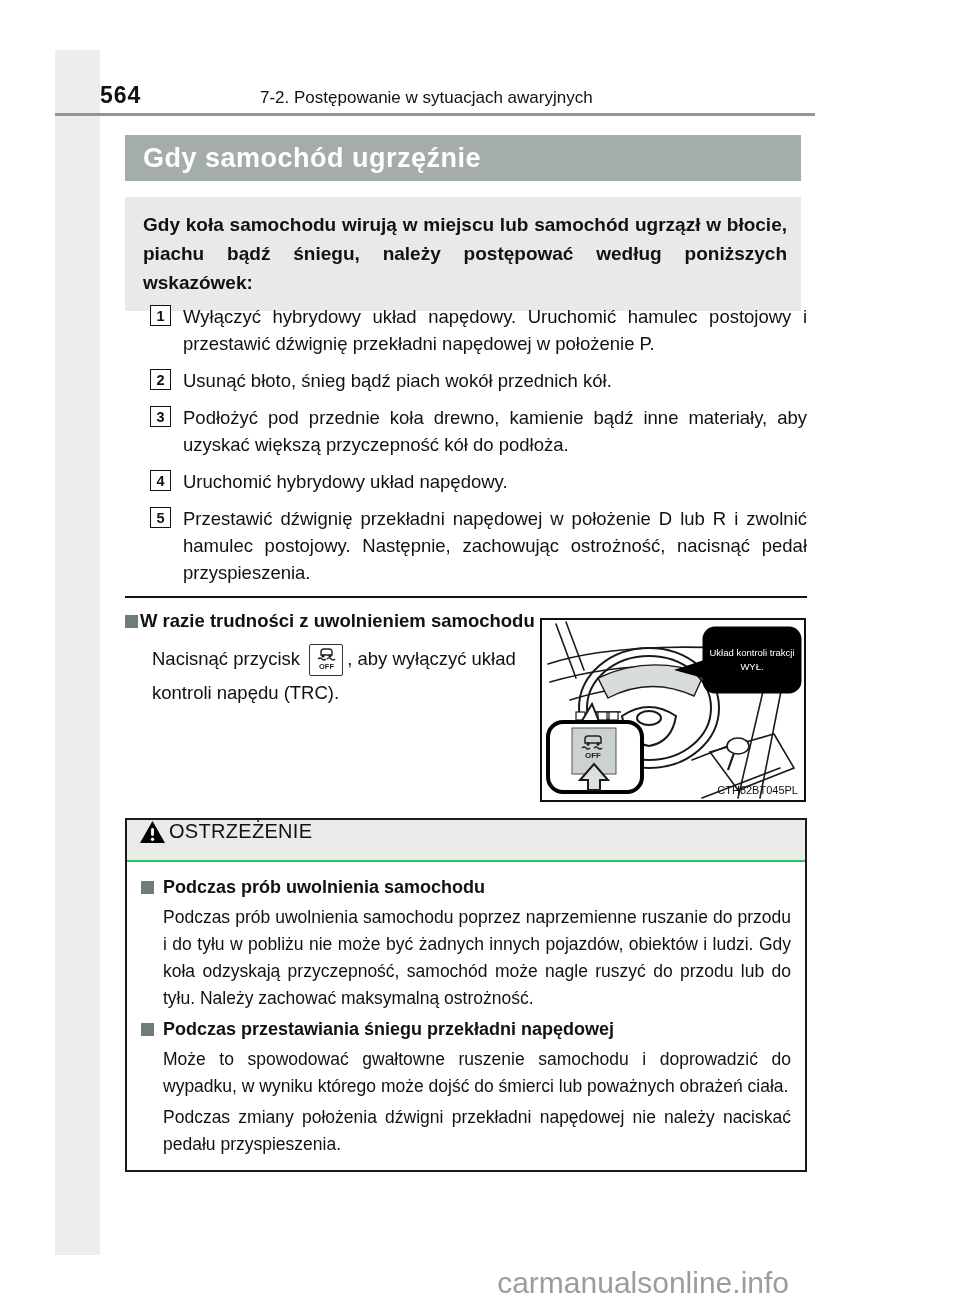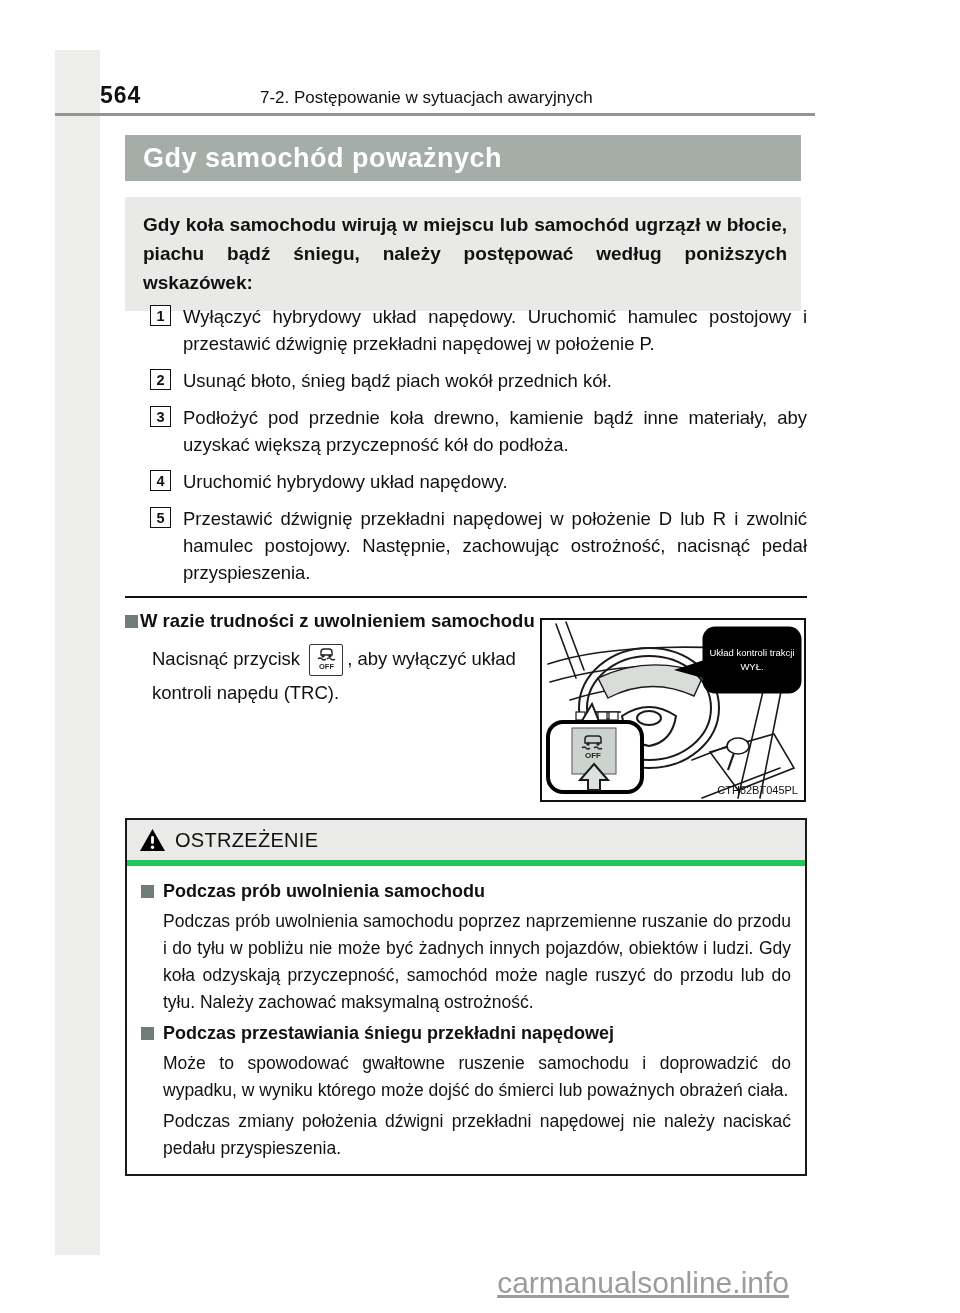--- a/index.html
+++ b/index.html
@@ -22,41 +22,41 @@
   .divider{border:none;border-top:2px solid #111;margin:8px 0 0 0;width:100%;}
   .sec-head{margin-top:12px;font-size:18.5px;font-weight:bold;display:flex;align-items:center;gap:2px;}
   .sq{width:13px;height:13px;background:#6f7d78;flex:0 0 auto;}
   .trc-para{margin:10px 0 0 27px;width:392px;font-size:18.5px;line-height:34px;}
   .trc-btn{display:inline-block;vertical-align:middle;width:32px;height:30px;border:1.5px solid #333;border-radius:2px;
         text-align:center;margin:0 4px;background:#fff;}
 
   .figure{position:absolute;left:540px;top:618px;width:266px;height:184px;border:2px solid #111;background:#fff;box-sizing:border-box;}
 
   .warning{position:absolute;left:125px;top:818px;width:682px;border:2px solid #1a1a1a;background:#fff;box-sizing:border-box;}
-  .warn-header{height:40px;background:#eaeae8;border-bottom:6px solid #22c55e;display:flex;align-items:center;
-        padding-left:12px;gap:9px;font-size:20px;letter-spacing:.3px;}
+  .warn-header{height:40px;background:#eaeae8;border-bottom:2px solid #22c55e;display:flex;align-items:flex-start;
+        padding-left:12px;gap:3px;font-size:20px;letter-spacing:.3px;}
   .warn-body{padding:8px 14px 12px 14px;}
   .warn-sec-head{display:flex;align-items:center;gap:9px;font-size:18px;font-weight:bold;margin:7px 0 6px 0;}
   .warn-p{margin:0 0 4px 22px;font-size:17.5px;line-height:27px;text-align:justify;}
 
-  .watermark{position:absolute;right:26px;top:1266px;font-size:30px;color:#9c9c9c;text-decoration:underline;}
+  .watermark{position:absolute;right:26px;top:1266px;font-size:30px;color:#9c9c9c;}
   svg text{font-family:"Liberation Sans", sans-serif;}
 </style>
 </head>
 <body>
 
 <div class="page">
 
   <div class="left-strip"></div>
 
   <div class="hdr-pagenum">564</div>
   <div class="hdr-crumb">7-2. Postępowanie w sytuacjach awaryjnych</div>
   <div class="hdr-rule"></div>
 
-  <div class="title-banner">Gdy samochód poważnych</div>
+  <div class="title-banner">Gdy samochód ugrzęźnie</div>
 
   <div class="intro-box">Gdy koła samochodu wirują w miejscu lub samochód ugrzązł w błocie, piachu bądź śniegu, należy postępować według poniższych wskazówek:</div>
 
   <div class="flow">
     <div class="step">
       <span class="step-num">1</span>
       <span>Wyłączyć hybrydowy układ napędowy. Uruchomić hamulec postojowy i przestawić dźwignię przekładni napędowej w położenie P.</span>
     </div>
     <div class="step">
       <span class="step-num">2</span>

